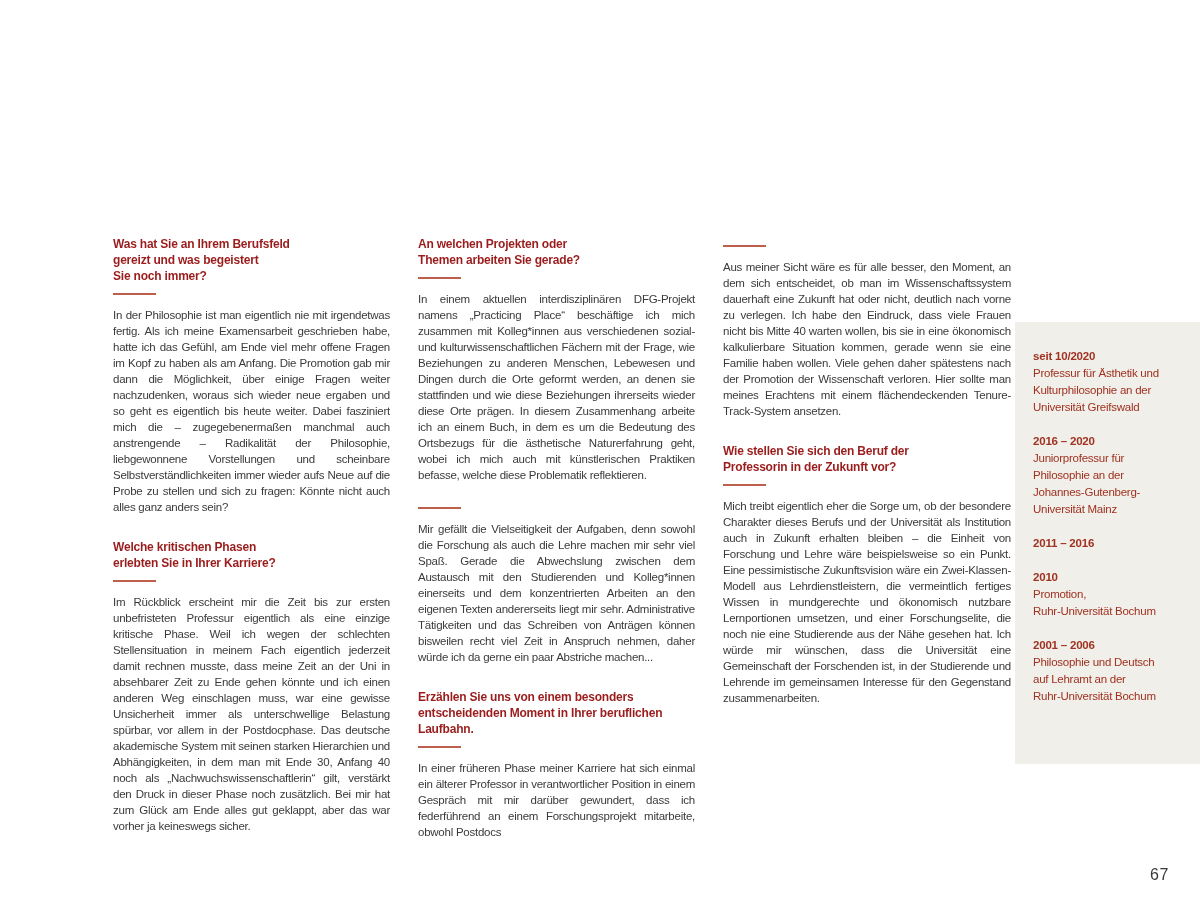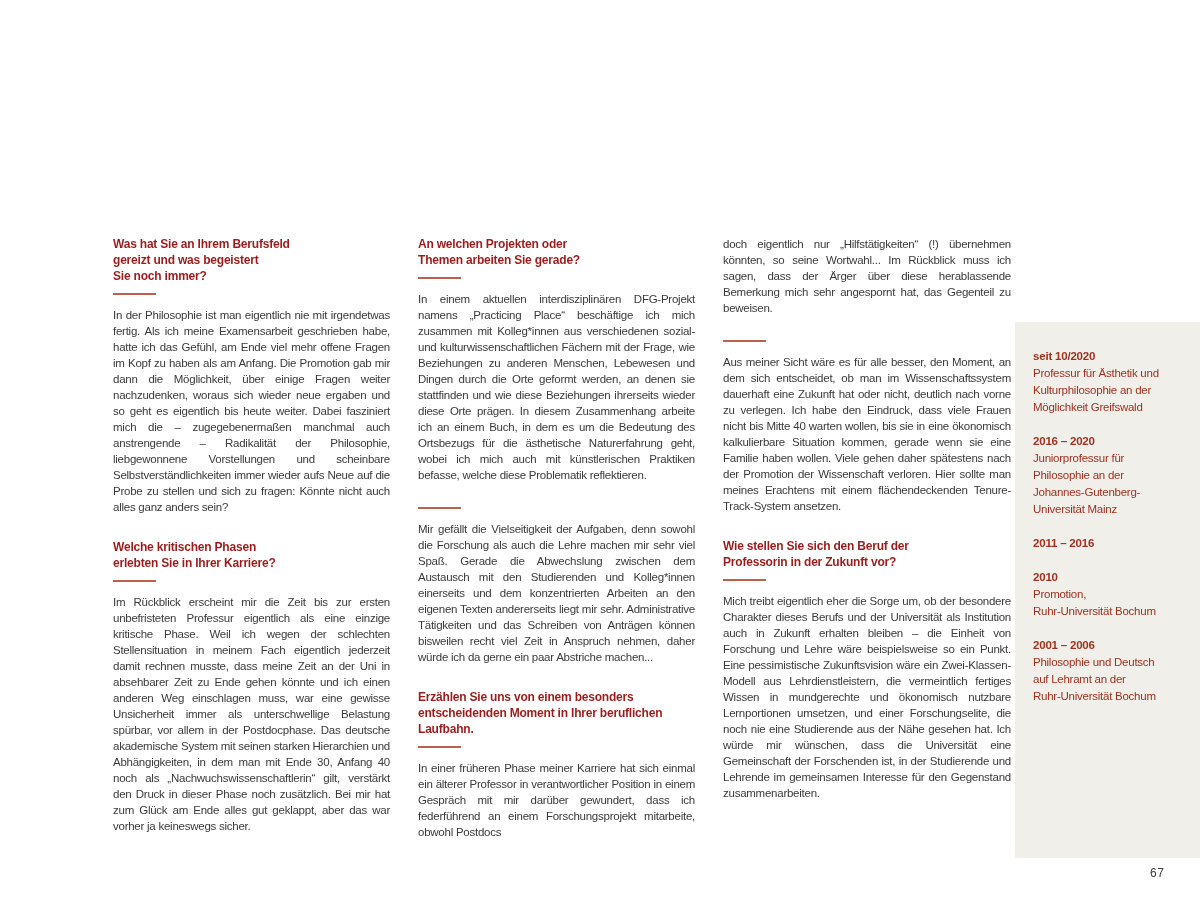--- a/index.html
+++ b/index.html
@@ -46,21 +46,21 @@
     text-align: justify;
     hyphens: auto;
     -webkit-hyphens: auto;
     margin: 0;
   }
   .continuation { margin-bottom: 24px; }
 
   .sidebar {
     position: absolute;
     left: 1015px; top: 322px;
-    width: 185px; height: 536px;
+    width: 185px; height: 442px;
     background: #f0efe9;
     box-sizing: border-box;
     padding: 26px 14px 20px 18px;
   }
   .cv-entry { margin-bottom: 17px; }
   .cv-entry:last-child { margin-bottom: 0; }
   .cv-period {
     color: #a03222;
     font-weight: bold;
     font-size: 11.5px;
@@ -72,21 +72,21 @@
     font-size: 11.5px;
     line-height: 17px;
     letter-spacing: -0.25px;
     white-space: pre-line;
   }
 
   .page-number {
     position: absolute;
     left: 1150px; top: 866px;
     color: #3a3a3a;
-    font-size: 12px;
+    font-size: 16px;
     letter-spacing: 0.5px;
   }
 </style>
 </head>
 <body>
 
 <div class="page">
 
   <div class="col" id="col-1">
     <div class="qa-block">
@@ -117,39 +117,38 @@
     </div>
     <div class="qa-block">
       <div class="qa-heading">Erzählen Sie uns von einem besonders
 entscheidenden Moment in Ihrer beruflichen Laufbahn.</div>
       <div class="qa-rule"></div>
       <p class="qa-body">In einer früheren Phase meiner Karriere hat sich einmal ein älterer Professor in verantwortlicher Position in einem Gespräch mit mir darüber gewundert, dass ich federführend an einem Forschungsprojekt mitarbeite, obwohl Postdocs</p>
     </div>
   </div>
 
   <div class="col" id="col-3">
-    <p class="qa-body continuation">doch eigentlich nur „Hilfstätigkeiten“ (!) übernehmen könnten, so seine Wortwahl... Im Rückblick muss ich sagen, dass der Ärger über diese herablassende Bemerkung mich sehr angespornt hat, das Gegenteil zu beweisen.</p>
     <div class="qa-block">
       <div class="qa-rule"></div>
       <p class="qa-body">Aus meiner Sicht wäre es für alle besser, den Moment, an dem sich entscheidet, ob man im Wissenschaftssystem dauerhaft eine Zukunft hat oder nicht, deutlich nach vorne zu verlegen. Ich habe den Eindruck, dass viele Frauen nicht bis Mitte 40 warten wollen, bis sie in eine ökonomisch kalkulierbare Situation kommen, gerade wenn sie eine Familie haben wollen. Viele gehen daher spätestens nach der Promotion der Wissenschaft verloren. Hier sollte man meines Erachtens mit einem flächendeckenden Tenure-Track-System ansetzen.</p>
     </div>
     <div class="qa-block">
       <div class="qa-heading">Wie stellen Sie sich den Beruf der
 Professorin in der Zukunft vor?</div>
       <div class="qa-rule"></div>
       <p class="qa-body">Mich treibt eigentlich eher die Sorge um, ob der besondere Charakter dieses Berufs und der Universität als Institution auch in Zukunft erhalten bleiben – die Einheit von Forschung und Lehre wäre beispielsweise so ein Punkt. Eine pessimistische Zukunftsvision wäre ein Zwei-Klassen-Modell aus Lehrdienstleistern, die vermeintlich fertiges Wissen in mundgerechte und ökonomisch nutzbare Lernportionen umsetzen, und einer Forschungselite, die noch nie eine Studierende aus der Nähe gesehen hat. Ich würde mir wünschen, dass die Universität eine Gemeinschaft der Forschenden ist, in der Studierende und Lehrende im gemeinsamen Interesse für den Gegenstand zusammenarbeiten.</p>
     </div>
   </div>
 
   <div class="sidebar">
     <div class="cv-entry">
       <div class="cv-period">seit 10/2020</div>
       <div class="cv-details">Professur für Ästhetik und
 Kulturphilosophie an der
-Möglichkeit Greifswald</div>
+Universität Greifswald</div>
     </div>
     <div class="cv-entry">
       <div class="cv-period">2016 – 2020</div>
       <div class="cv-details">Juniorprofessur für
 Philosophie an der
 Johannes-Gutenberg-
 Universität Mainz</div>
     </div>
     <div class="cv-entry">
       <div class="cv-period">2011 – 2016</div>

